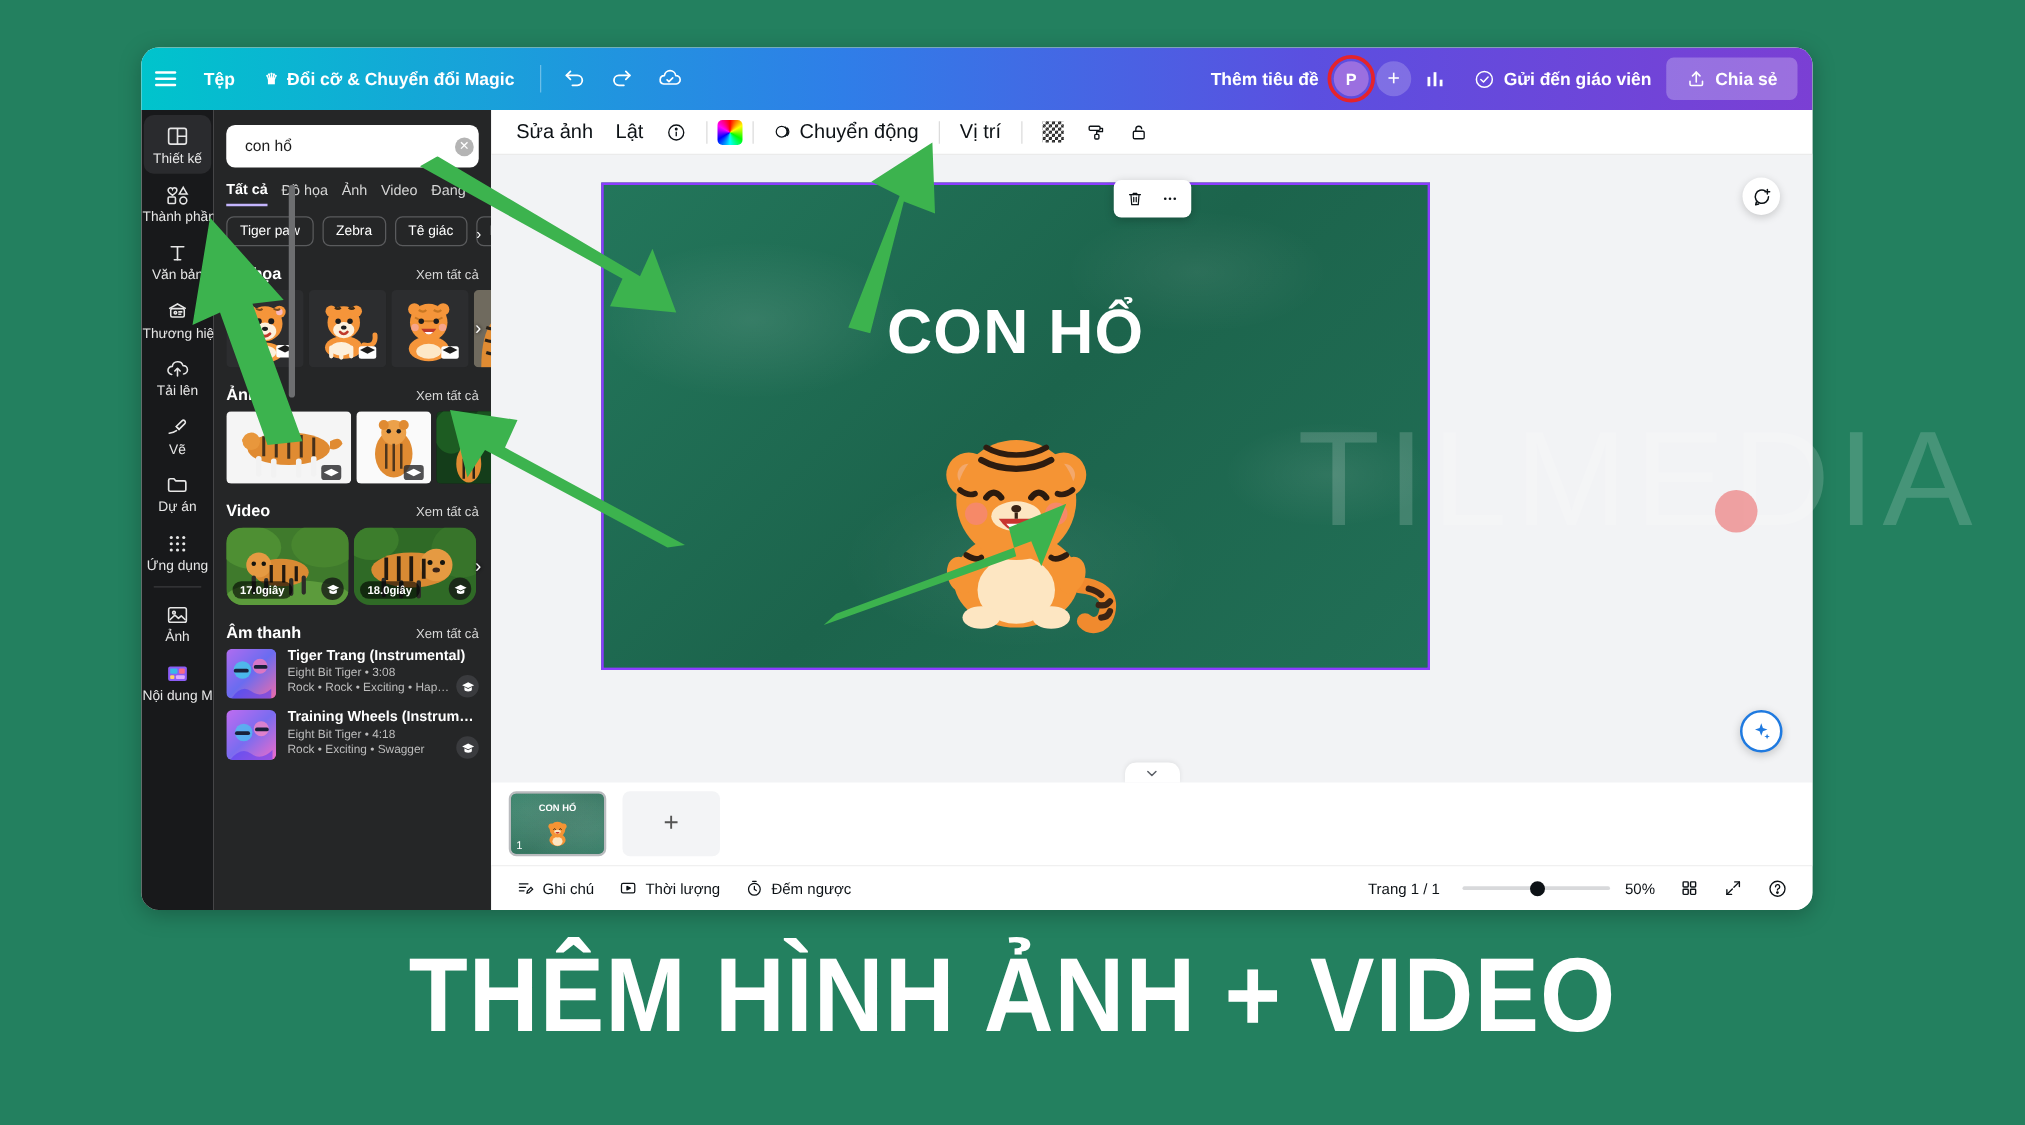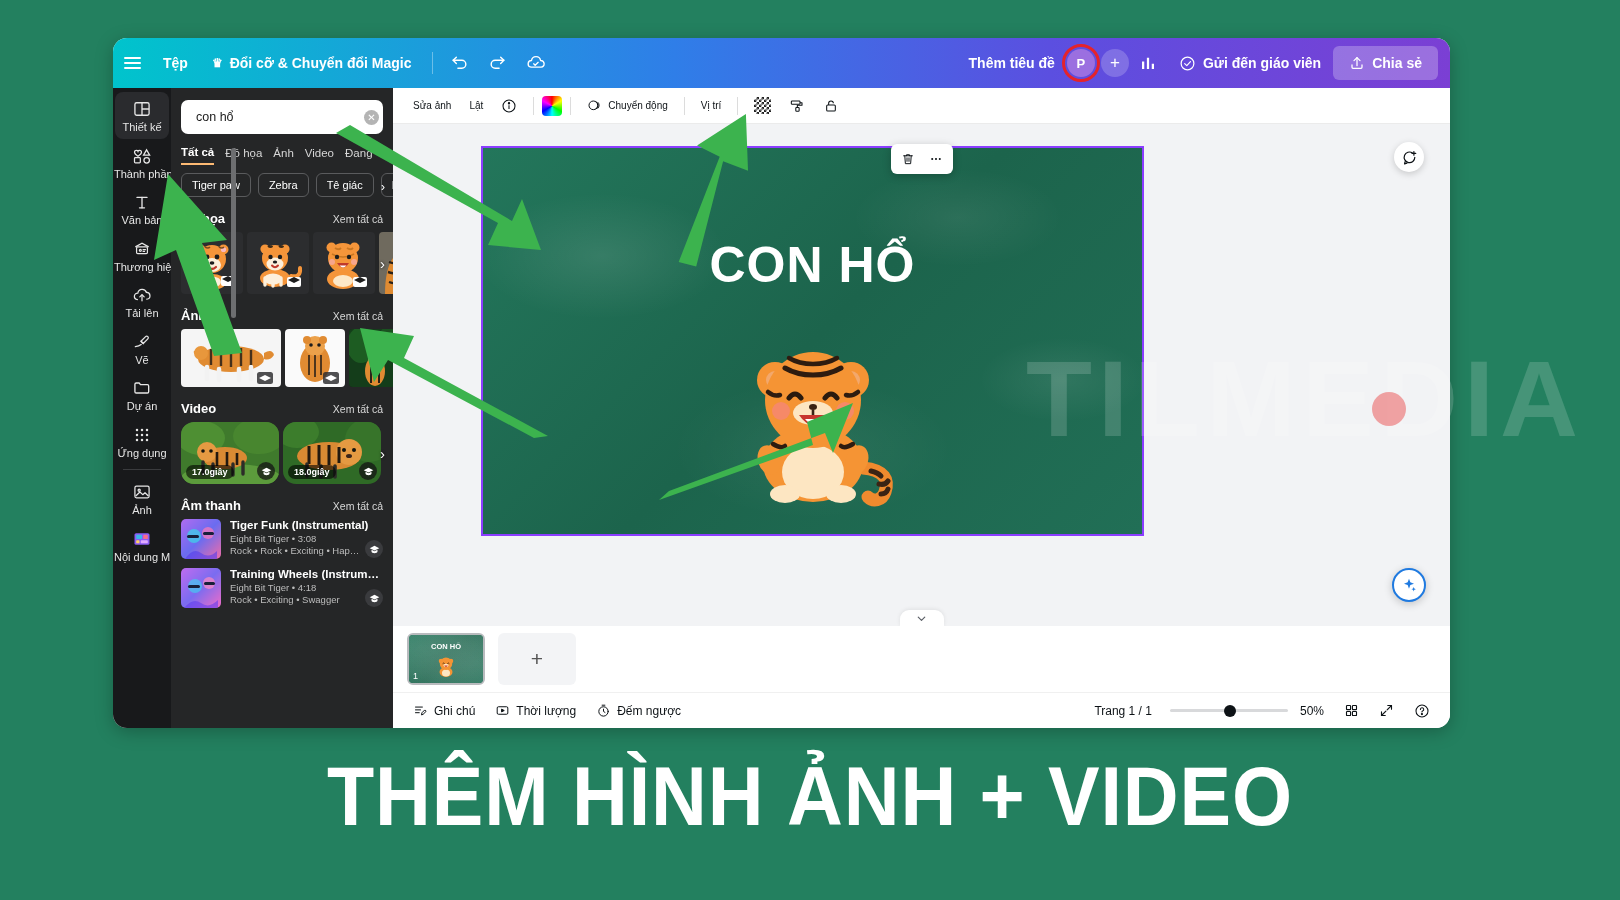--- a/index.html
+++ b/index.html
@@ -110,21 +110,21 @@
     width: 15px; height: 15px; border-radius: 50%; background: #b4b4b4;
     color: #fff; font-size: 10px; display: flex; align-items: center;
     justify-content: center; cursor: pointer; flex: none;
   }
   #tabs {
     display: flex; align-items: center; gap: 11px;
     margin: 12px 10px 0; font-size: 11.5px; color: #d6d6d6;
     white-space: nowrap; position: relative;
   }
   .tab { cursor: pointer; padding-bottom: 5px; }
-  .tab.active { color: #fff; font-weight: 700; border-bottom: 2px solid #fdba74; }
+  .tab.active { color: #fff; font-weight: 700; border-bottom: 2px solid #c4b5fd; }
   #tabs-next {
     position: absolute; right: -4px; top: 0; color: #fff; font-size: 12px;
     cursor: pointer;
   }
   #chips {
     display: flex; gap: 7px; margin: 8px 10px 0; white-space: nowrap;
     position: relative; padding-right: 16px;
   }
   .chip {
     border: 1px solid #5a5b5d; border-radius: 6px; padding: 5px 10px;
@@ -183,21 +183,21 @@
     background: #6d6e70; border-radius: 3px; z-index: 5;
   }
   
   #editor {
     position: absolute; left: 280px; top: 50px; right: 0; bottom: 0;
     background: #fff; display: flex; flex-direction: column;
   }
   #obj-toolbar {
     height: 36px; flex: none; display: flex; align-items: center;
     gap: 2px; padding: 0 12px; border-bottom: 1px solid #ebebeb;
-    font-size: 10px; color: #0d1216;
+    font-size: 16px; color: #0d1216;
   }
   .ot-btn {
     height: 26px; padding: 0 8px; border-radius: 5px; display: flex;
     align-items: center; gap: 5px; cursor: pointer; white-space: nowrap;
   }
   .ot-sep { width: 1px; height: 18px; background: #dcdcdc; margin: 0 6px; }
   #color-swatch {
     width: 20px; height: 20px; border-radius: 4px;
     background: conic-gradient(from 0deg, #ff0000, #ffff00, #00ff00, #00ffff, #0000ff, #ff00ff, #ff0000);
     cursor: pointer;
@@ -294,22 +294,22 @@
   #zoom-track {
     width: 118px; height: 3px; background: #d8d9db; border-radius: 2px;
     position: relative; cursor: pointer; margin: 0 8px;
   }
   #zoom-knob {
     position: absolute; left: 54px; top: -4.5px; width: 12px; height: 12px;
     background: #0d1216; border-radius: 50%;
   }
   
   #watermark {
-    position: absolute; right: 36px; top: 336px;
-    font-size: 108px; font-weight: 700; color: rgba(255,255,255,.16);
+    position: absolute; right: 36px; top: 320px;
+    font-size: 108px; font-weight: 400; color: rgba(255,255,255,.16);
     letter-spacing: 6px; pointer-events: none; user-select: none;
     font-family: "Liberation Sans", sans-serif; z-index: 2;
   }
   #wm-dot {
     position: absolute; right: 214px; top: 392px; width: 34px; height: 34px;
     border-radius: 50%; background: rgba(233,60,60,.45); z-index: 2;
   }
   
   #caption {
     position: absolute; left: 0; right: 0; top: 748px; text-align: center;
@@ -726,21 +726,21 @@
             </defs>
             <rect width="40" height="40" fill="url(#ag1)"></rect>
             <circle cx="13" cy="17" r="7" fill="#3fd0e8" opacity=".75"></circle>
             <circle cx="27" cy="14" r="6" fill="#ff7ab8" opacity=".7"></circle>
             <rect x="6" y="16" width="12" height="3" rx="1.5" fill="#18203a"></rect>
             <rect x="22" y="13" width="11" height="3" rx="1.5" fill="#18203a"></rect>
             <path d="M4 40q8-12 16-6t16-2v8z" fill="#4b3af0" opacity=".55"></path>
           </svg>
       </div>
       <div class="audio-meta">
-        <div class="audio-title">Tiger Funk (Instrumental)</div>
+        <div class="audio-title">Tiger Trang (Instrumental)</div>
         <div class="audio-sub">Eight Bit Tiger • 3:08</div>
         <div class="audio-tags">Rock • Rock • Exciting • Happy •...</div>
         <span class="audio-edu">
           <svg width="11" height="11" viewBox="0 0 24 24" fill="#fff">
               <path d="M12 4 1.5 9 12 14l10.5-5z"></path>
               <path d="M5.5 12.3V17c0 1.6 3 3 6.5 3s6.5-1.4 6.5-3v-4.7L12 15.6z"></path>
             </svg>
         </span>
       </div>
     </div>

